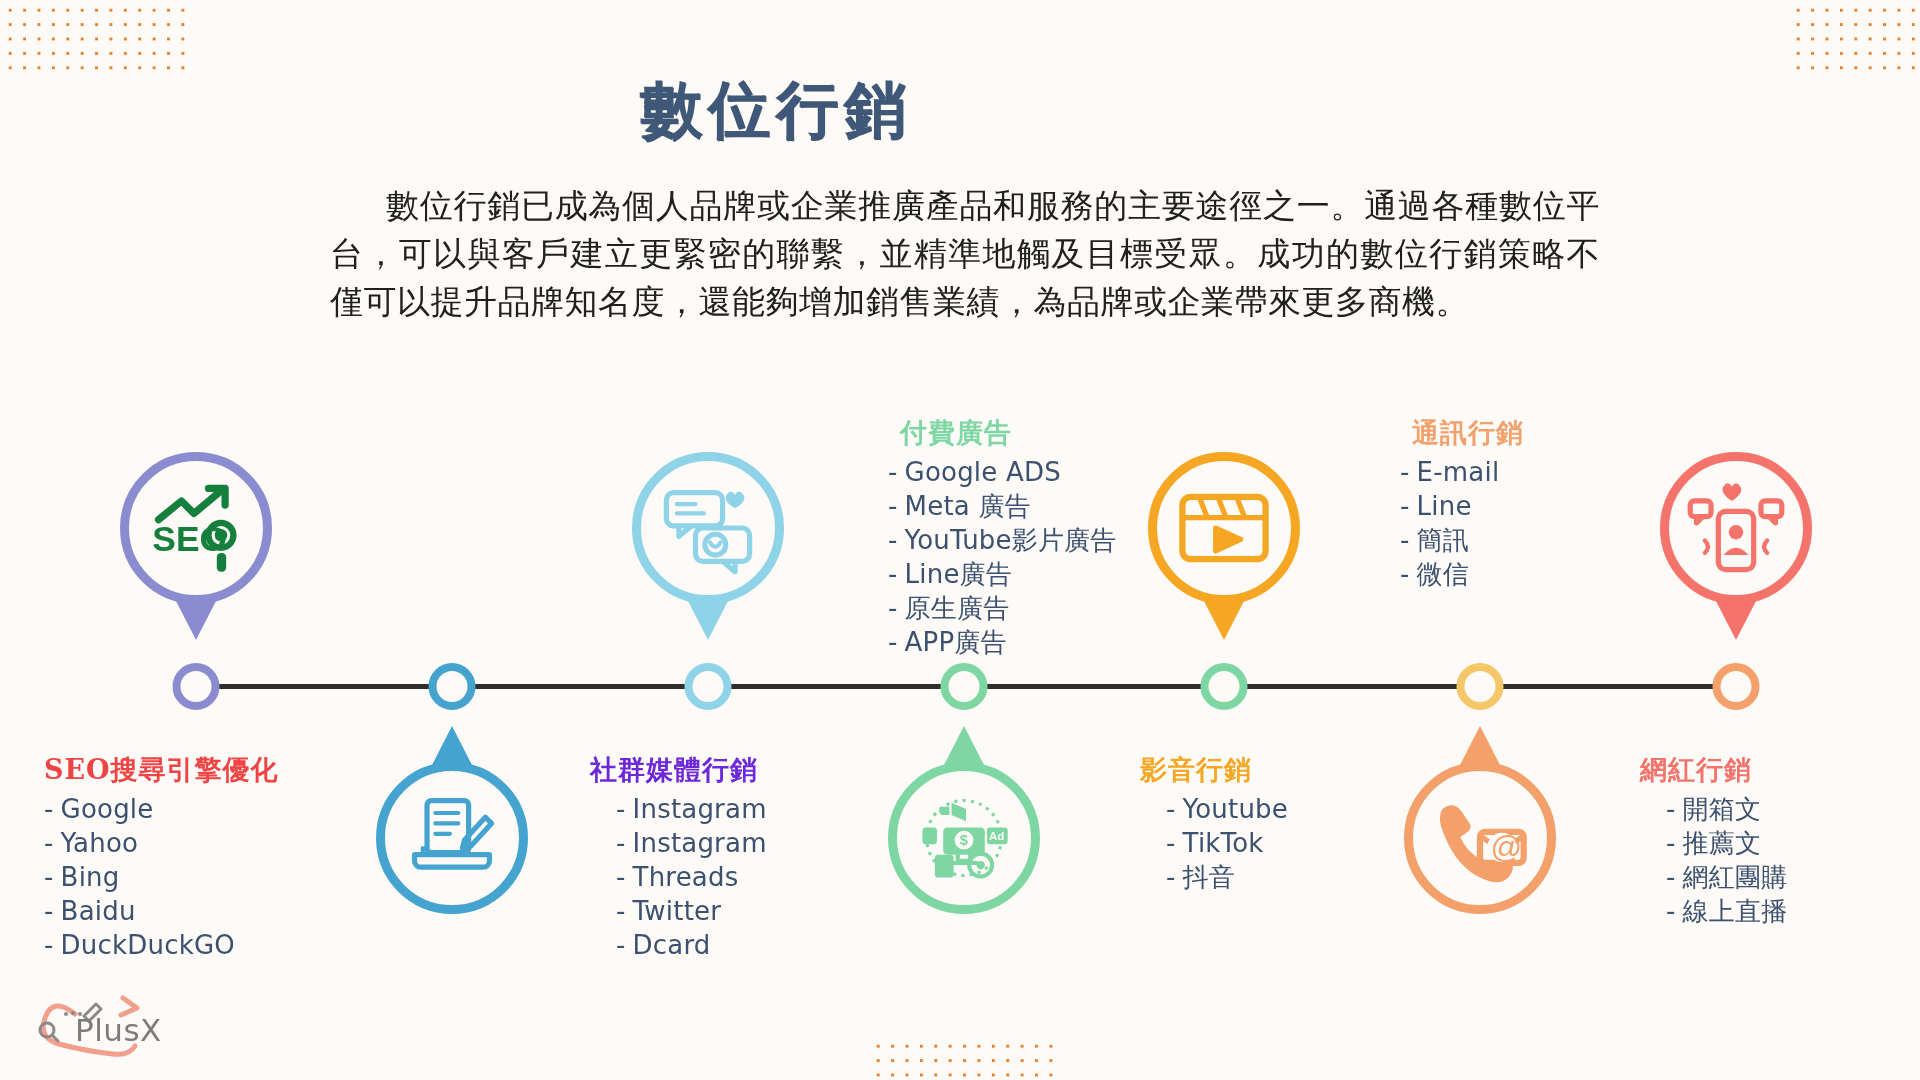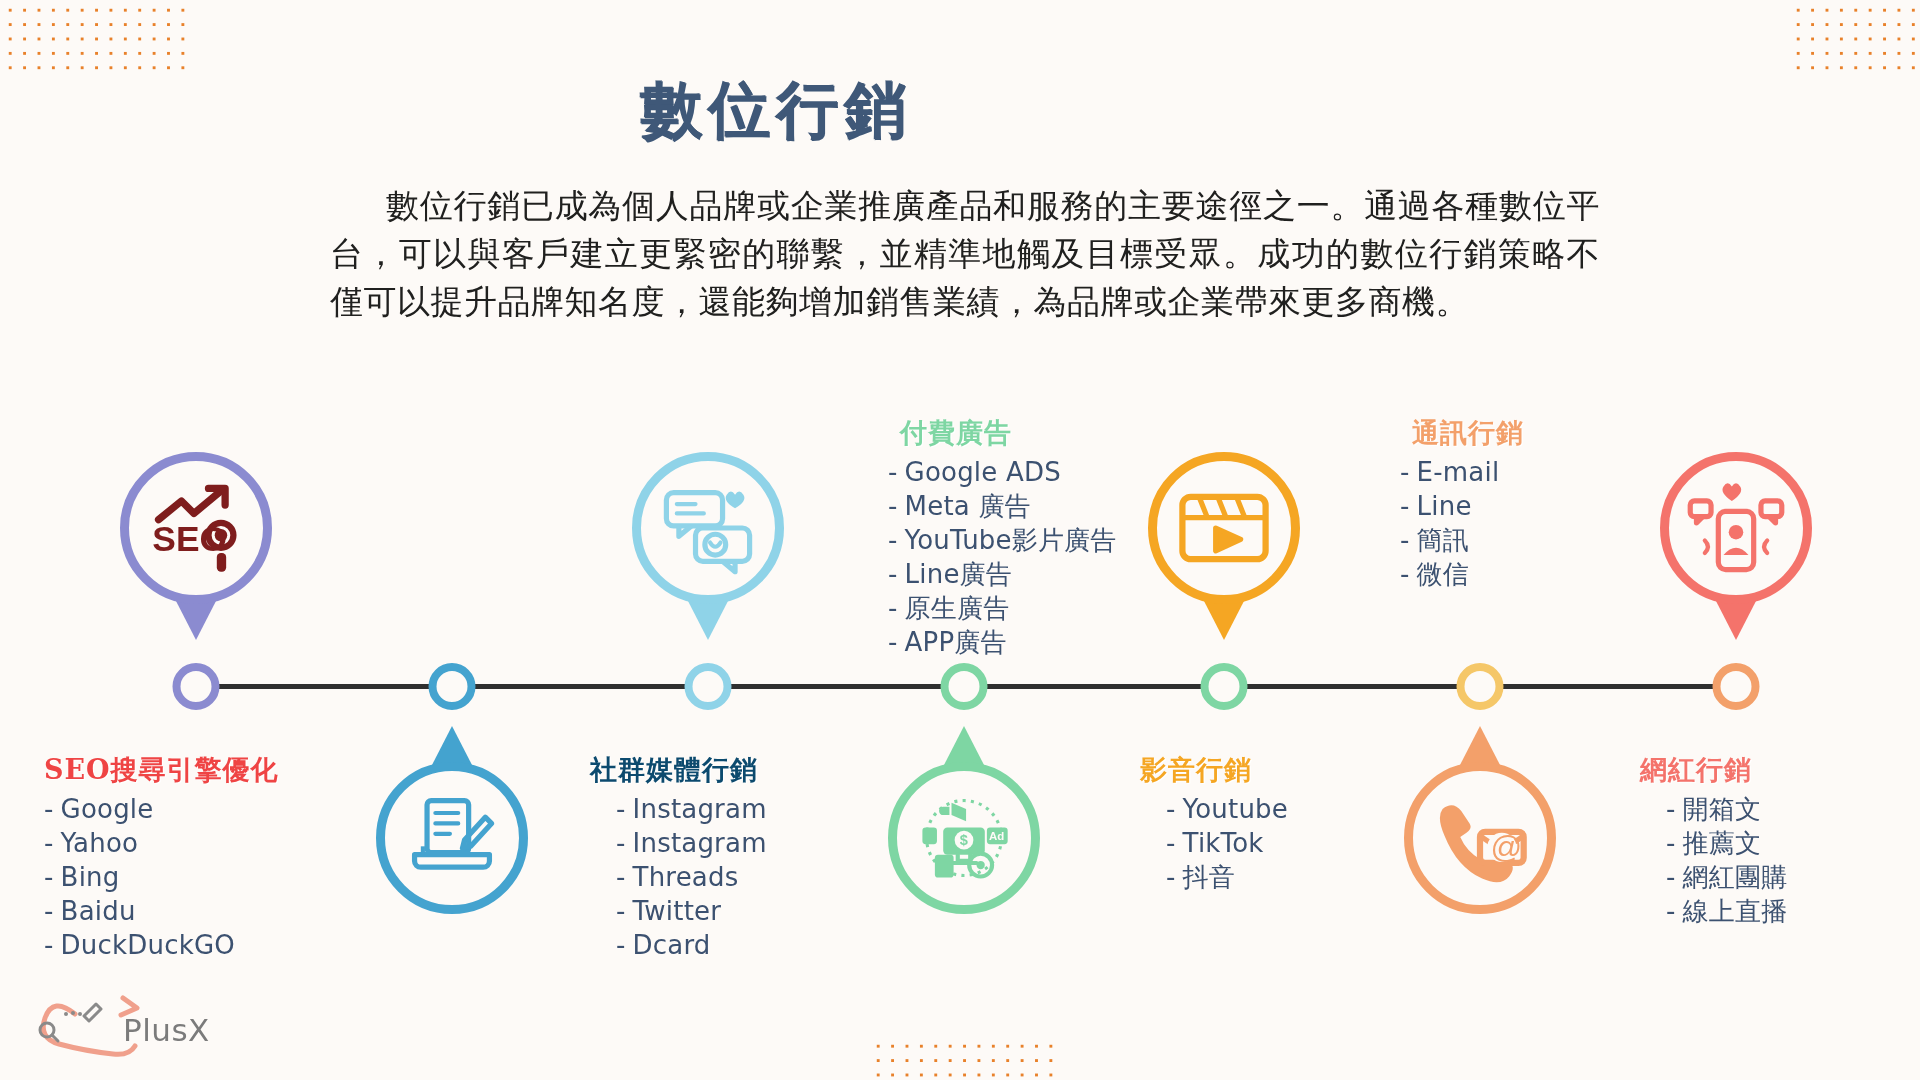--- a/index.html
+++ b/index.html
@@ -112,21 +112,21 @@
     letter-spacing: 0.2px;
   }
   .block li .dash { margin-right: 7px; }
   .block.indent ul { padding-left: 26px; }
 
   
   #logo { position: absolute; left: 20px; top: 988px; width: 150px; height: 84px; }
   #logo .word {
     position: absolute; left: 55px; top: 24px;
     font-family: "DejaVu Sans", "Liberation Sans", sans-serif;
-    font-size: 31px; color: #7b7b7b; letter-spacing: 0.5px; margin-left: 48px;
+    font-size: 31px; color: #7b7b7b; letter-spacing: 0.5px;
   }
 </style>
 </head>
 <body>
 
 <div id="page">
 
   <div class="dots" id="dots-tl"></div>
   <div class="dots" id="dots-tr"></div>
   <div class="dots" id="dots-bc"></div>
@@ -140,21 +140,21 @@
   <div class="node" style="left: 452px; border-color: rgb(68, 163, 207);"></div>
   <div class="node" style="left: 708px; border-color: rgb(143, 211, 232);"></div>
   <div class="node" style="left: 964px; border-color: rgb(126, 214, 163);"></div>
   <div class="node" style="left: 1224px; border-color: rgb(126, 214, 163);"></div>
   <div class="node" style="left: 1480px; border-color: rgb(245, 199, 104);"></div>
   <div class="node" style="left: 1736px; border-color: rgb(243, 160, 106);"></div>
 
   <div class="pin" id="pin-seo" style="left:196px; top:452px;">
     <div class="tail" style="border-top-color: rgb(139, 139, 208);"></div>
     <div class="bulb" style="border-color: rgb(139, 139, 208);"></div>
-    <div class="glyph" style="color: #7f1d1d;">
+    <div class="glyph" style="color: #15803d;">
       <svg viewBox="0 0 100 100" fill="none" stroke="currentColor">
         <path d="M14 42 L36 24 L48 36 L72 16" stroke-width="7" stroke-linecap="round" stroke-linejoin="round"></path>
         <path d="M62 12 L78 12 L78 28" stroke-width="7" stroke-linecap="round" stroke-linejoin="round"></path>
         <text x="8" y="72" font-family="Liberation Sans, sans-serif" font-size="34" font-weight="700" fill="currentColor" stroke="none">SEO</text>
         <circle cx="74" cy="57" r="12" stroke-width="6"></circle>
         <circle cx="74" cy="57" r="6" fill="currentColor" stroke="none"></circle>
         <rect x="70" y="74" width="9" height="18" rx="4" fill="currentColor" stroke="none"></rect>
       </svg>
     </div>
   </div>
@@ -263,21 +263,21 @@
         <li><span class="dash">-</span><span>Google</span></li>
         <li><span class="dash">-</span><span>Yahoo</span></li>
         <li><span class="dash">-</span><span>Bing</span></li>
         <li><span class="dash">-</span><span>Baidu</span></li>
         <li><span class="dash">-</span><span>DuckDuckGO</span></li>
       </ul>
   </div>
 
 
   <div class="block indent" id="block-social" style="left:590px; top:752px;">
-    <h3 style="color: #0c4a6e;">社群媒體行銷</h3>
+    <h3 style="color: #6d28d9;">社群媒體行銷</h3>
     <ul class="list">
         <li><span class="dash">-</span><span>Instagram</span></li>
         <li><span class="dash">-</span><span>Instagram</span></li>
         <li><span class="dash">-</span><span>Threads</span></li>
         <li><span class="dash">-</span><span>Twitter</span></li>
         <li><span class="dash">-</span><span>Dcard</span></li>
       </ul>
   </div>
 
   <div class="block" id="block-paid" style="left:888px; top:415px;">

